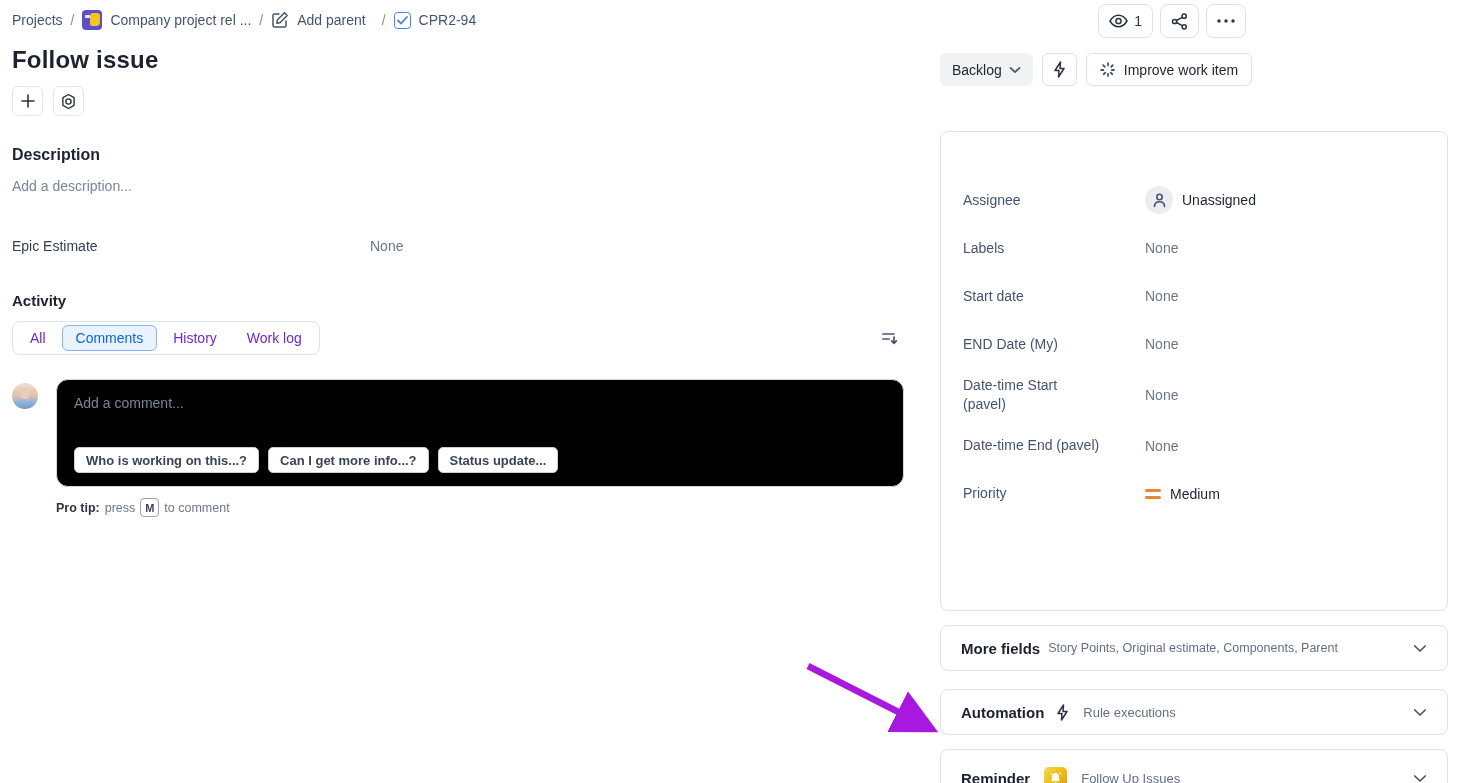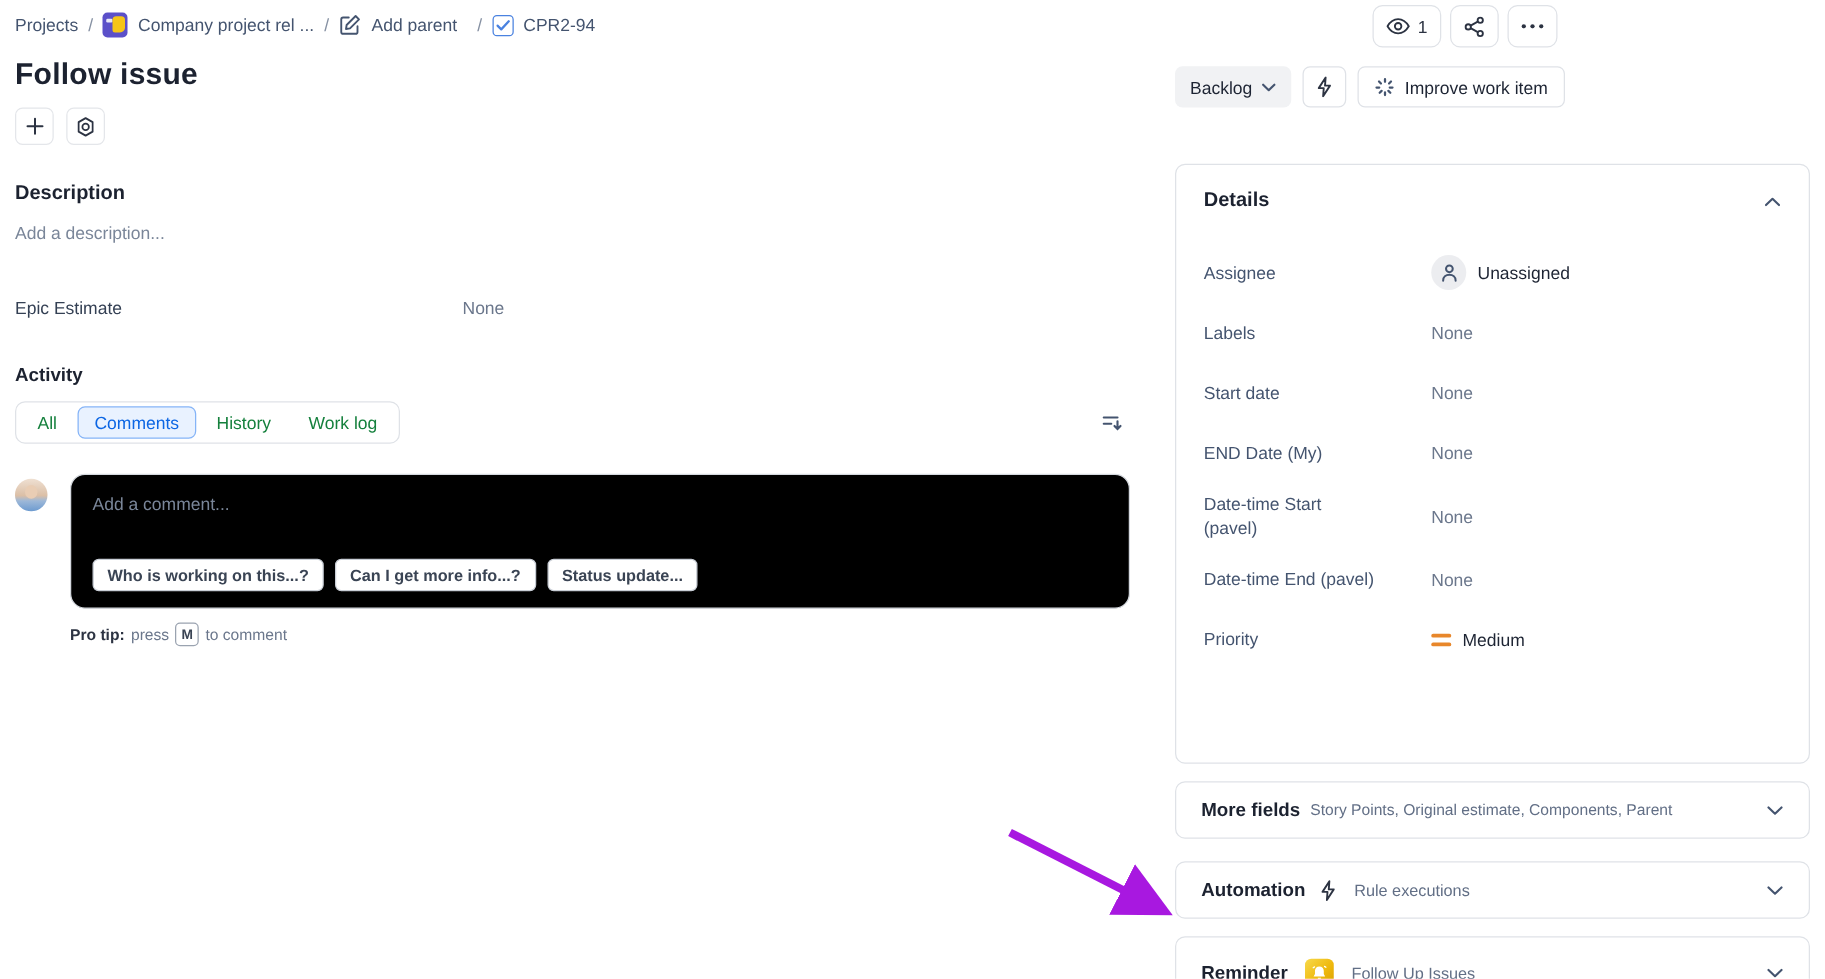--- a/index.html
+++ b/index.html
@@ -32,21 +32,21 @@
     display:flex; align-items:center; justify-content:center; cursor:pointer; color:#2c3342; }
   .sec-h { font-size:16px; font-weight:700; color:#1c2230; }
   .desc-h { margin-top:30px; }
   .desc-ph { margin-top:14px; font-size:14px; color:#7A8699; cursor:text; }
   .epic-row { margin-top:44px; display:flex; align-items:center; font-size:14px; }
   .epic-label { width:358px; color:#344054; font-weight:500; }
   .epic-value { color:#6B778C; }
   .act-h { margin-top:38px; font-size:15px; }
   .act-row { margin-top:12px; display:flex; align-items:center; justify-content:space-between; }
   .tabs { display:flex; align-items:center; gap:2px; border:1px solid #DFE2E7; border-radius:8px; padding:3px; background:#fff; }
-  .tab { height:26px; padding:0 13px; display:flex; align-items:center; font-size:14px; color:#15803d;
+  .tab { height:26px; padding:0 13px; display:flex; align-items:center; font-size:14px; color:#6d28d9;
     border:1px solid transparent; border-radius:6px; cursor:pointer; white-space:nowrap; }
   .tab.sel { color:#0C66E4; background:#E9F2FF; border-color:#85B4F7; }
   .sort-btn { width:28px; height:28px; display:flex; align-items:center; justify-content:center; cursor:pointer; }
 
   .composer { margin-top:24px; display:flex; gap:18px; }
   .me-avatar { width:26px; height:26px; border-radius:50%; flex:0 0 26px; margin-top:4px;
     background:linear-gradient(180deg,#efe0d2 0%,#dbbfa6 52%,#9db8d8 68%,#6d9bd0 100%);
     position:relative; overflow:hidden; }
   .me-avatar:after{ content:""; position:absolute; left:8px; top:5px; width:10px; height:11px; border-radius:50%;
     background:#e9cdb4; }
@@ -253,28 +253,20 @@
         <span style="display:flex;">
           <svg width="16" height="16" viewBox="0 0 16 16" fill="none" stroke="#44546F" stroke-width="1.8" stroke-linecap="round">
             <path d="M8 1.2v3M8 11.8v3M1.2 8h3M11.8 8h3M3.2 3.2l2.1 2.1M10.7 10.7l2.1 2.1M12.8 3.2l-2.1 2.1M5.3 10.7l-2.1 2.1" stroke-dasharray="2.2 1.4"></path>
           </svg>
         </span>
         <span>Improve work item</span>
       </div>
     </div>
 
     <div class="panel details-panel">
-      <div class="panel-head">
-        <span class="sec-h">Details</span>
-        <span class="chev">
-          <svg width="14" height="9" viewBox="0 0 14 9" fill="none" stroke="#44546F" stroke-width="1.7" stroke-linecap="round" stroke-linejoin="round">
-              <path d="M1.8 7 7 2l5.2 5"></path>
-            </svg>
-        </span>
-      </div>
       <div class="d-rows">
 
         <div class="d-row">
           <div class="d-label"><span>Assignee</span></div>
           <div class="d-value">
             <span class="av av-un">
               <svg width="15" height="16" viewBox="0 0 15 16" fill="none" stroke="#44546F" stroke-width="1.6" stroke-linecap="round">
                 <circle cx="7.5" cy="5" r="2.7"></circle>
                   <path d="M2.5 14.5c0-3 2.2-4.7 5-4.7s5 1.7 5 4.7"></path>
               </svg>

